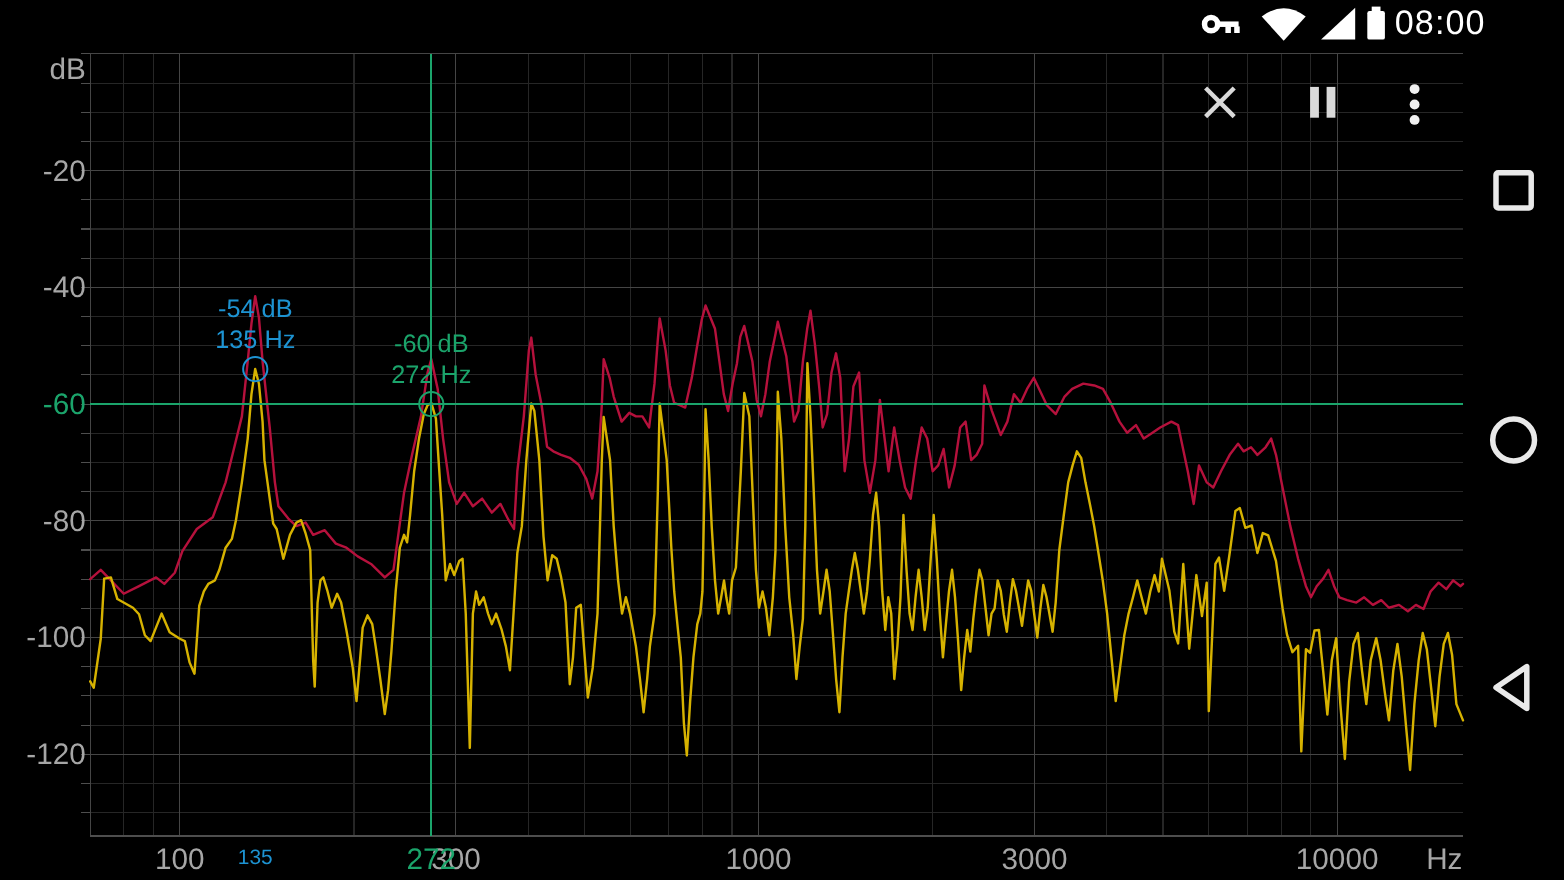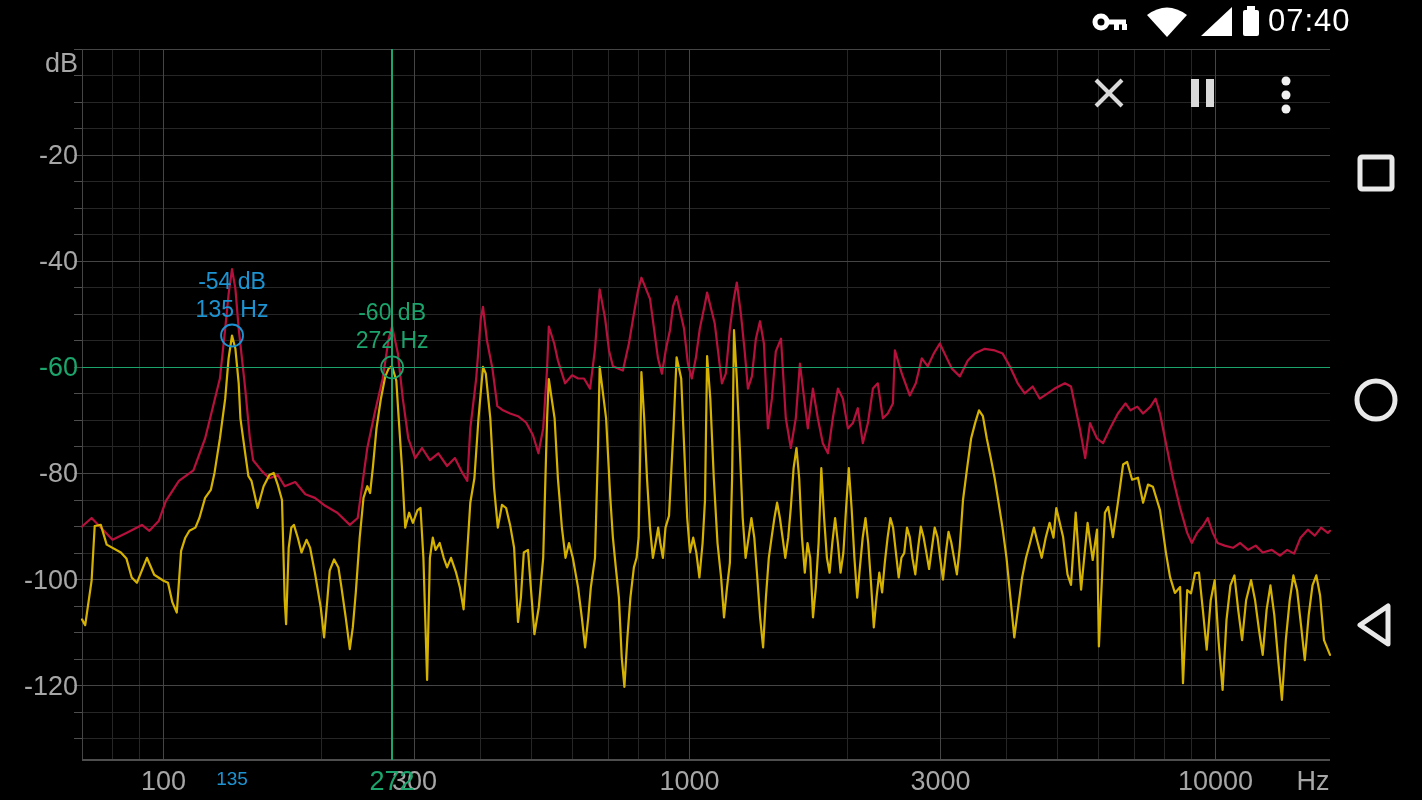--- a/index.html
+++ b/index.html
@@ -144,21 +144,21 @@
   <svg class="icon" style="left:1144px;top:6px" width="46" height="32">
     <path d="M23,31 L3,9 Q23,-6 43,9 Z" fill="#fff"></path>
   </svg>
   <svg class="icon" style="left:1197px;top:6px" width="38" height="32">
     <polygon points="35,1 35,30 4,30" fill="#fff"></polygon>
   </svg>
   <svg class="icon" style="left:1240px;top:5px" width="22" height="32">
     <rect x="7" y="1" width="8" height="5" fill="#fff"></rect>
     <rect x="3" y="5" width="16" height="26" rx="2" fill="#fff"></rect>
   </svg>
-  <span class="clock">07:40</span>
+  <span class="clock">08:00</span>
 </div>
 
 <div class="toolbtn" style="left:1092px;top:76px">
   <svg width="34" height="34">
     <line x1="4" y1="4" x2="30" y2="30" stroke="#d9d9d9" stroke-width="4"></line>
     <line x1="30" y1="4" x2="4" y2="30" stroke="#d9d9d9" stroke-width="4"></line>
   </svg>
 </div>
 <div class="toolbtn" style="left:1188px;top:78px">
   <svg width="30" height="30">

